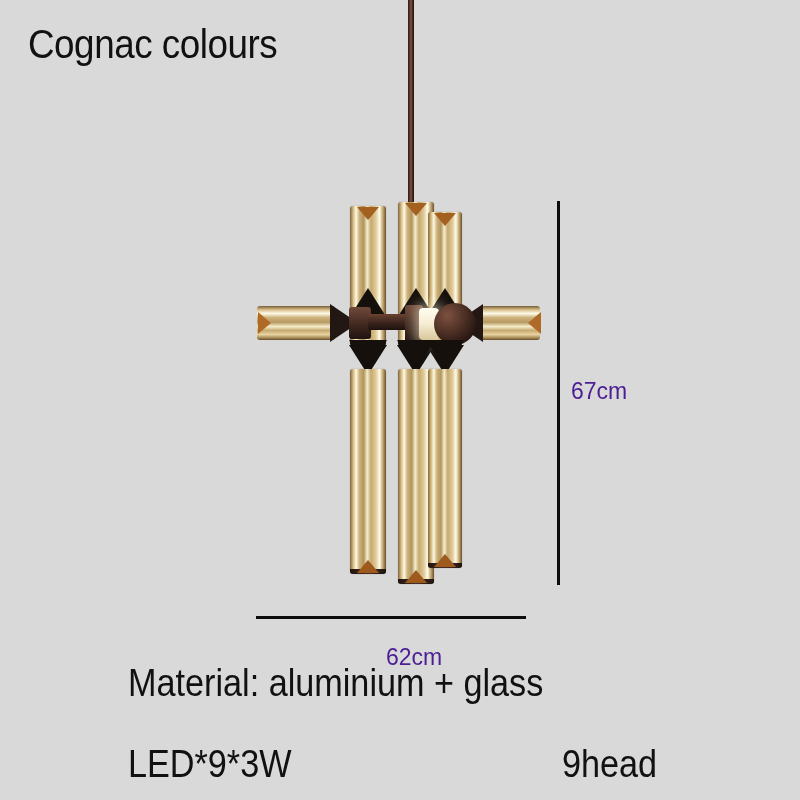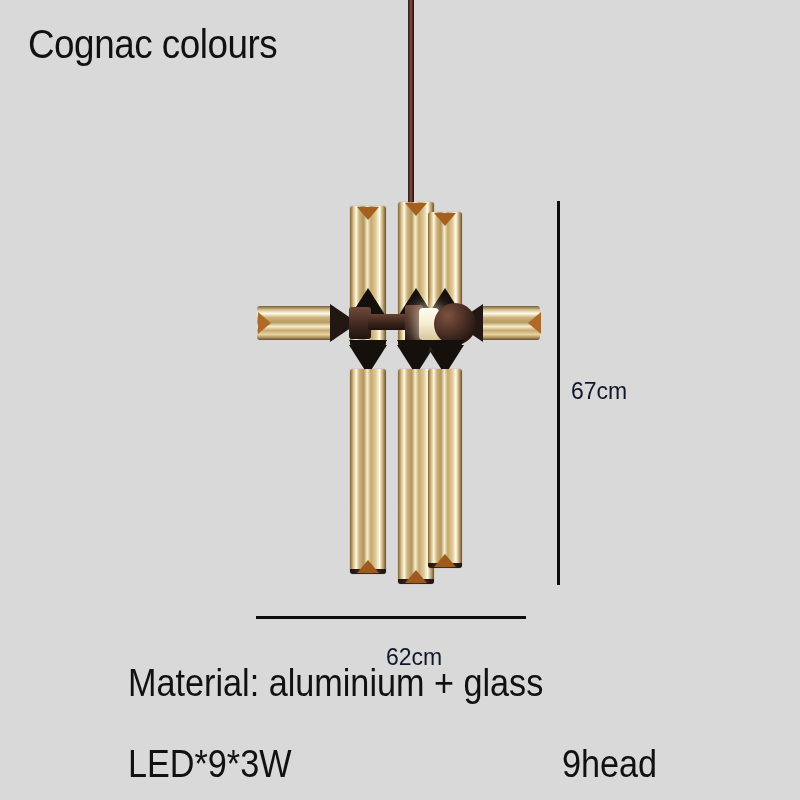--- a/index.html
+++ b/index.html
@@ -31,21 +31,21 @@
     font-weight: 400;
     color: #111111;
     letter-spacing: -0.5px;
     transform: scaleX(0.92);
     transform-origin: left top;
     white-space: nowrap;
   }
   .dim-label {
     position: absolute;
     font-size: 23px;
-    color: #0f172a;
+    color: #4c1d95;
     white-space: nowrap;
     font-weight: 400;
   }
   #dim-v-label { left: 571px; top: 378px; }
   #dim-h-label { left: 386px; top: 628px; margin-top: 16px; }
 
   .dim-line-v {
     position: absolute;
     left: 557px;
     top: 201px;

